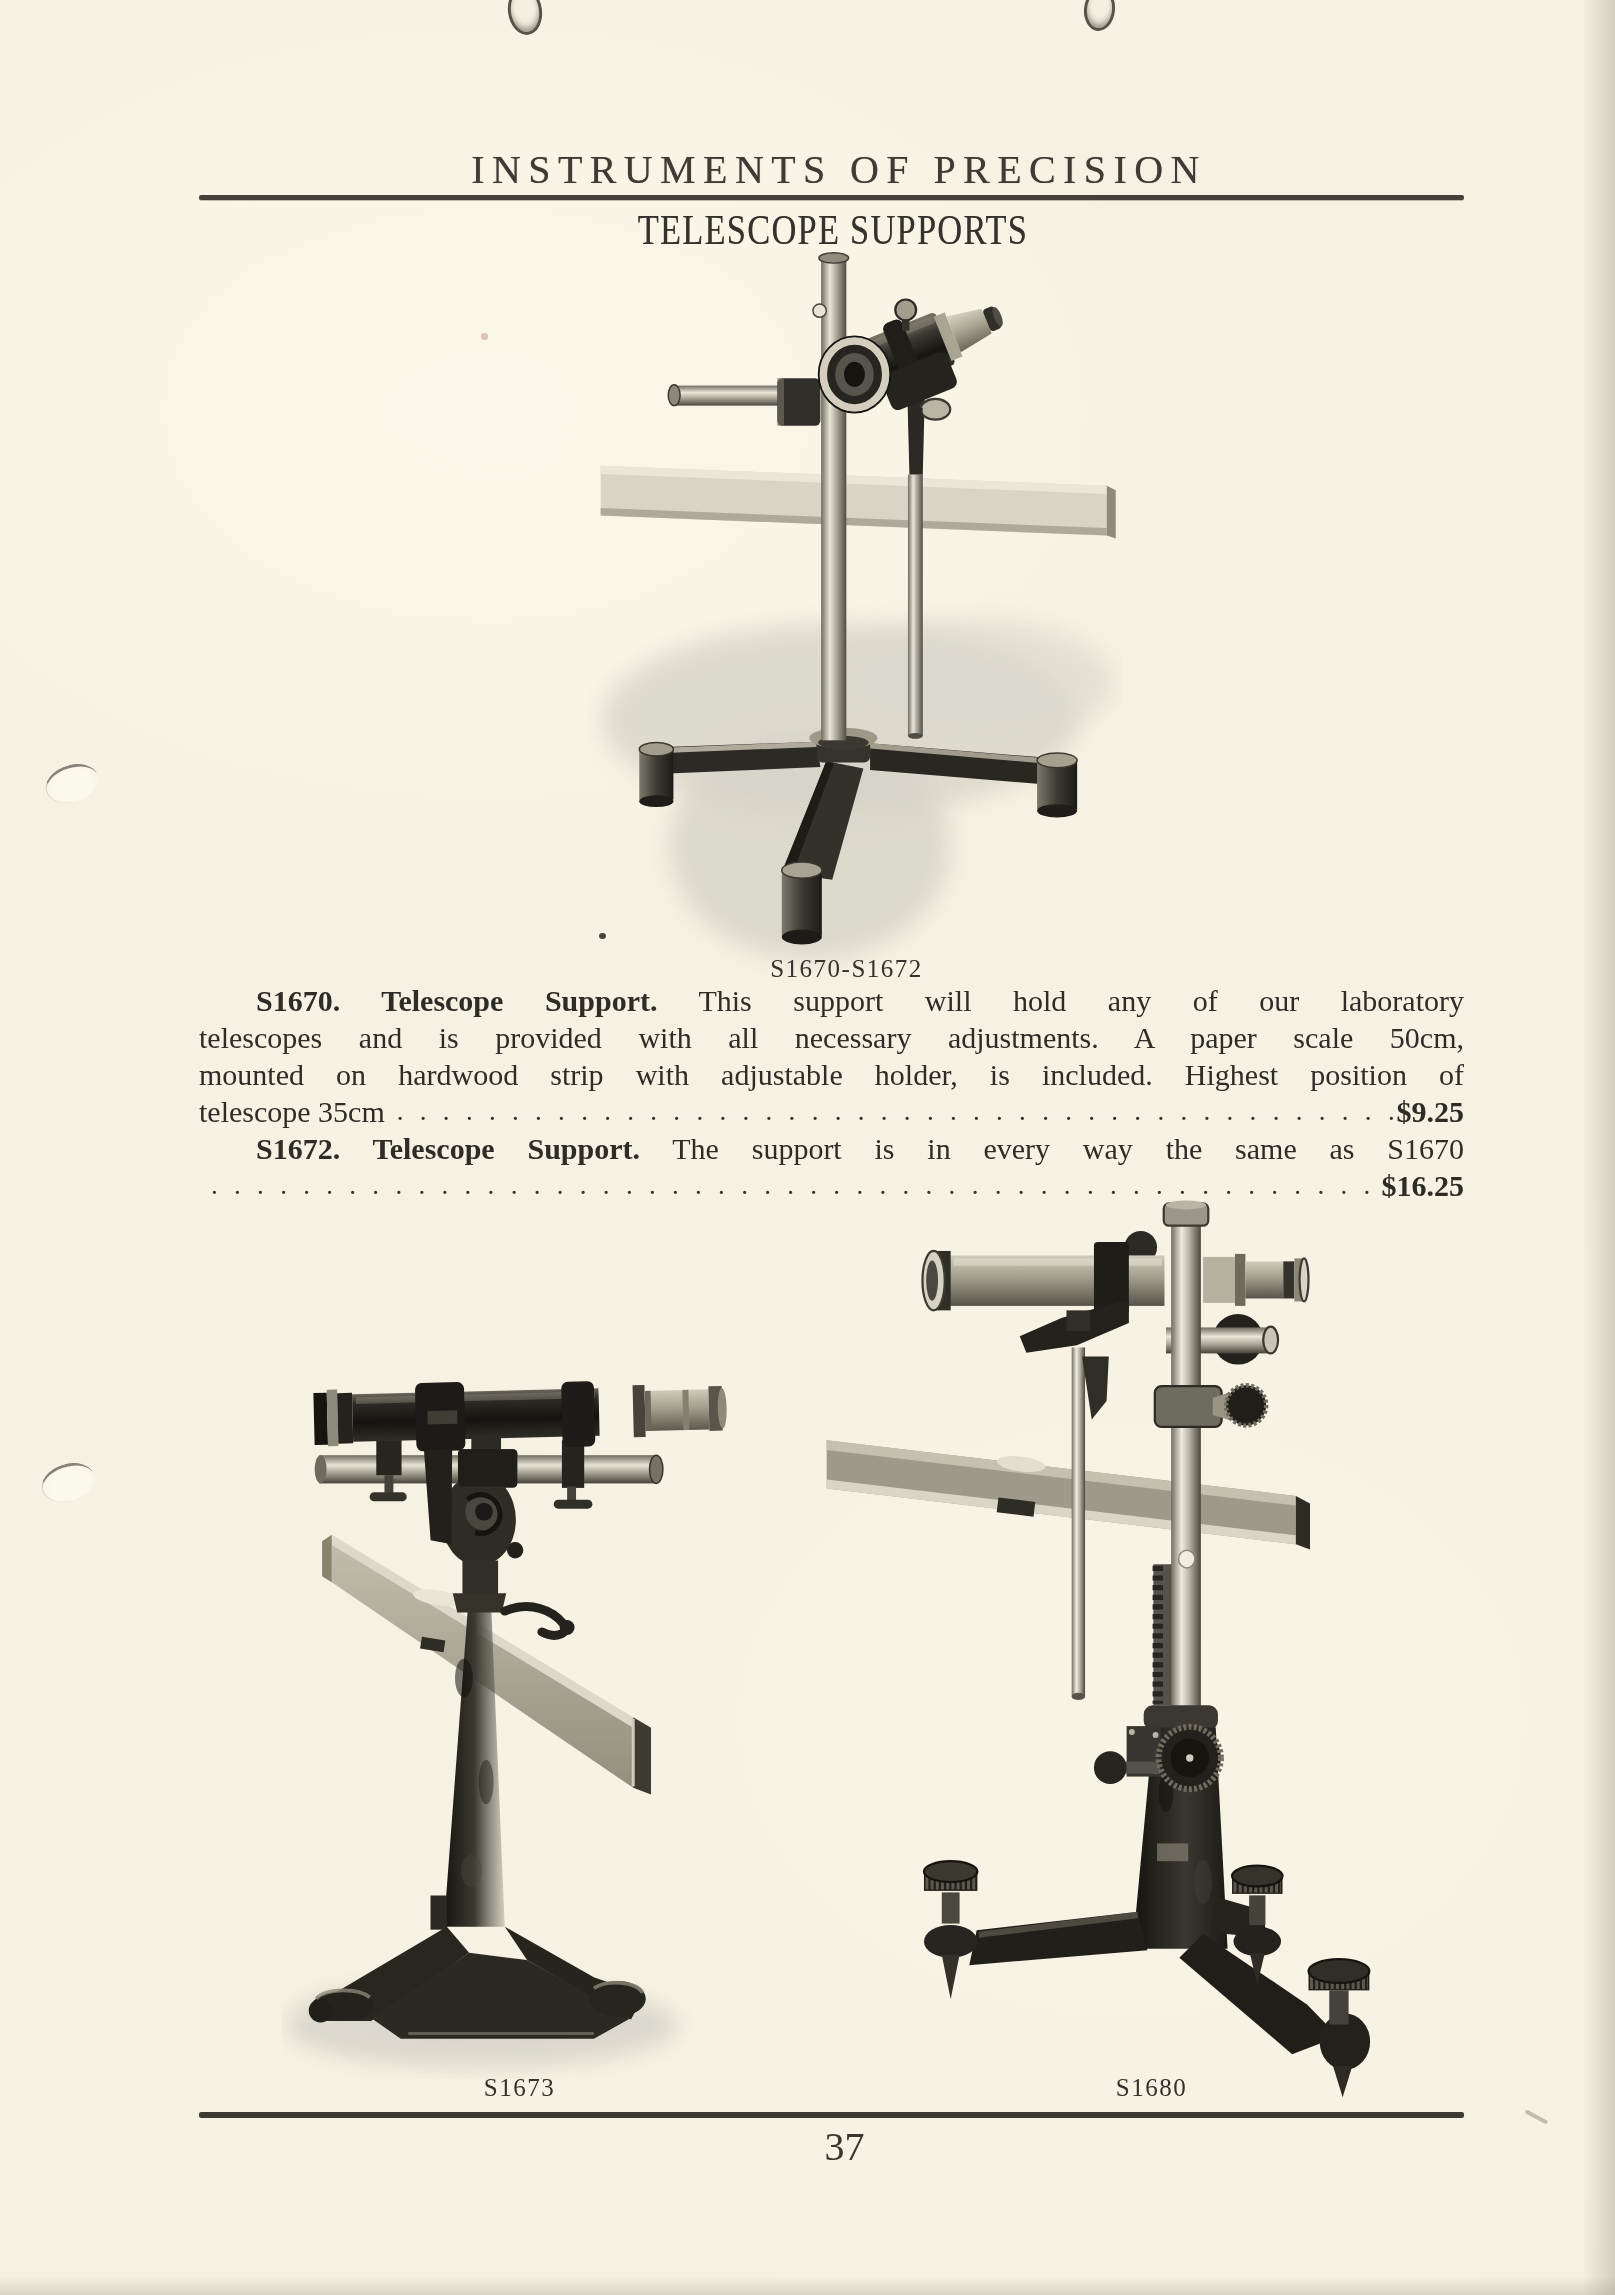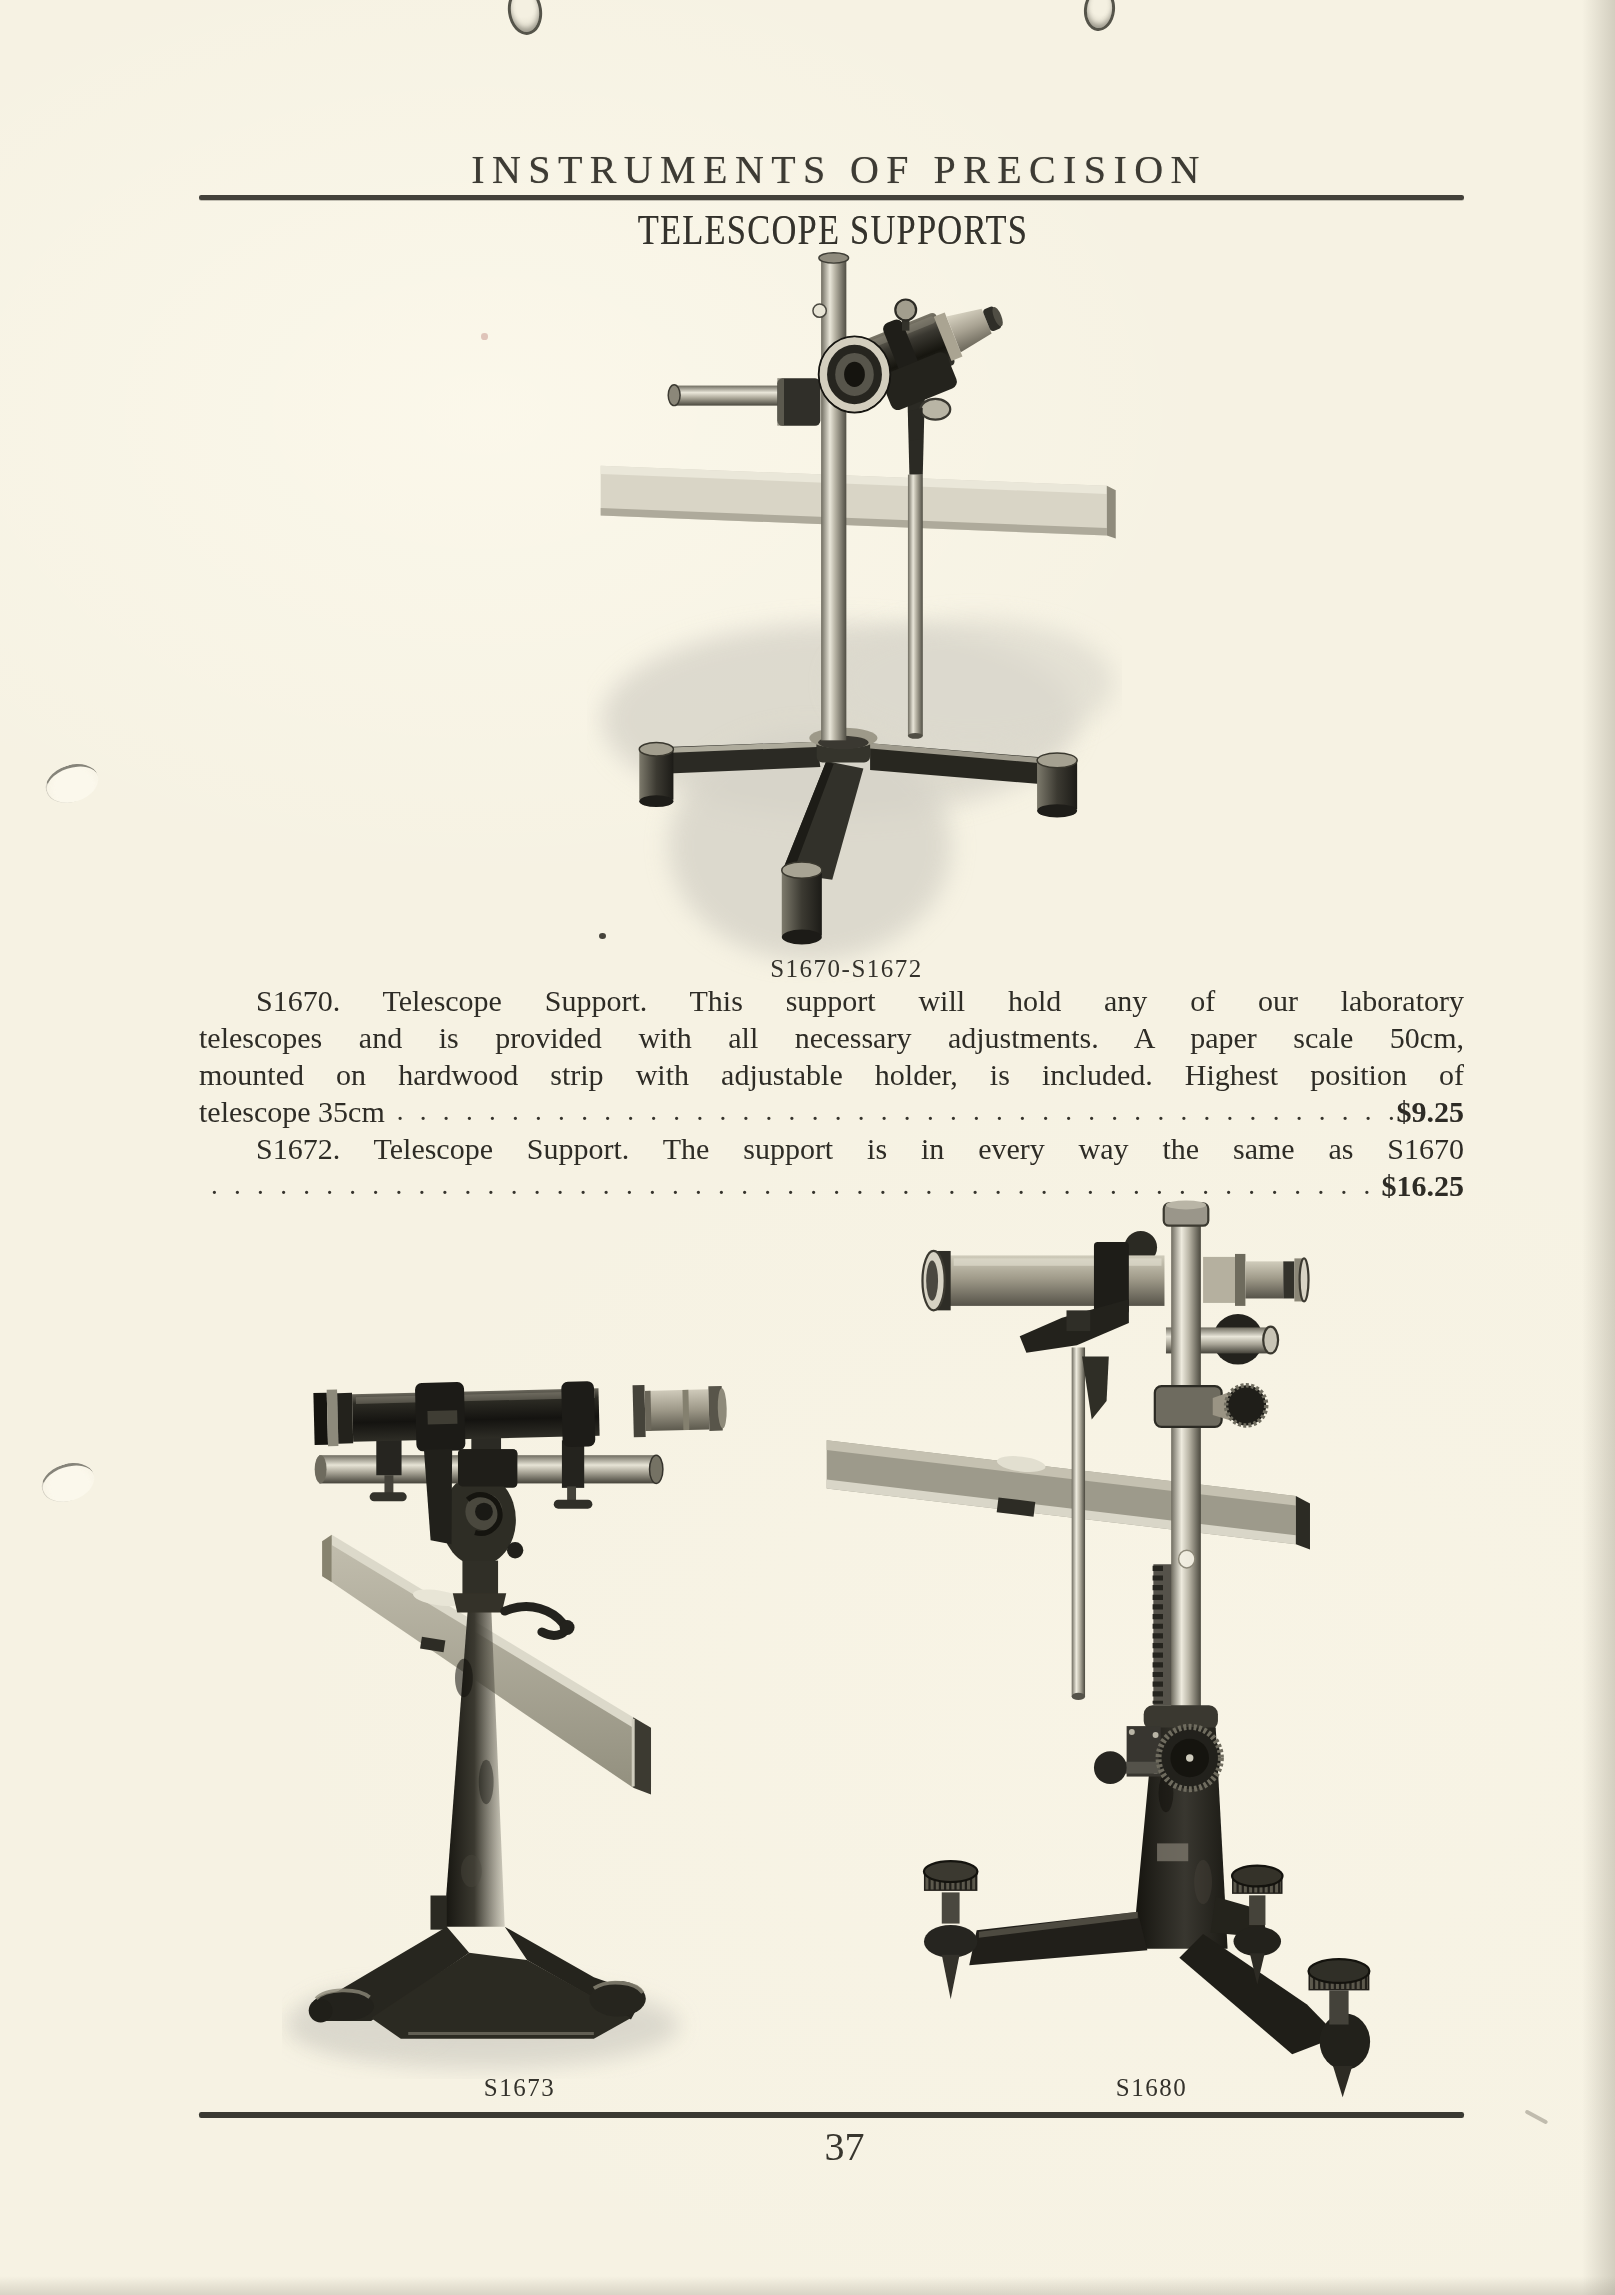--- a/index.html
+++ b/index.html
@@ -53,21 +53,21 @@
     color:#34322c; }
   .cap1 { left:579px; top:955px; width:535px; }
   .cap2 { left:282px; top:2074px; width:475px; }
   .cap3 { left:884px; top:2074px; width:535px; }
 
   .listing { position:absolute; left:199px; top:982px; width:1265px;
     font-size:30px; line-height:37px; color:#2e2c26; }
   .bodyline { width:100%; }
   .just { text-align:justify; text-align-last:justify; text-justify:inter-word; }
   .indent { text-indent:57px; }
-  .b { font-weight:400; }
+  .b { font-weight:700; }
   .leaderline { display:flex; align-items:flex-end; }
   .leaderline .txt { white-space:nowrap; }
   .leader { flex:1 1 auto; overflow:hidden; white-space:nowrap;
     font-size:27px; letter-spacing:16.3px; padding-left:12px; color:#35332c; }
   .price { font-weight:700; white-space:nowrap; }
 
   .page-number { position:absolute; left:696px; top:2123px; width:297px; text-align:center;
     font-size:40px; color:#38362e; }
 
   .spot { position:absolute; border-radius:50%; }

